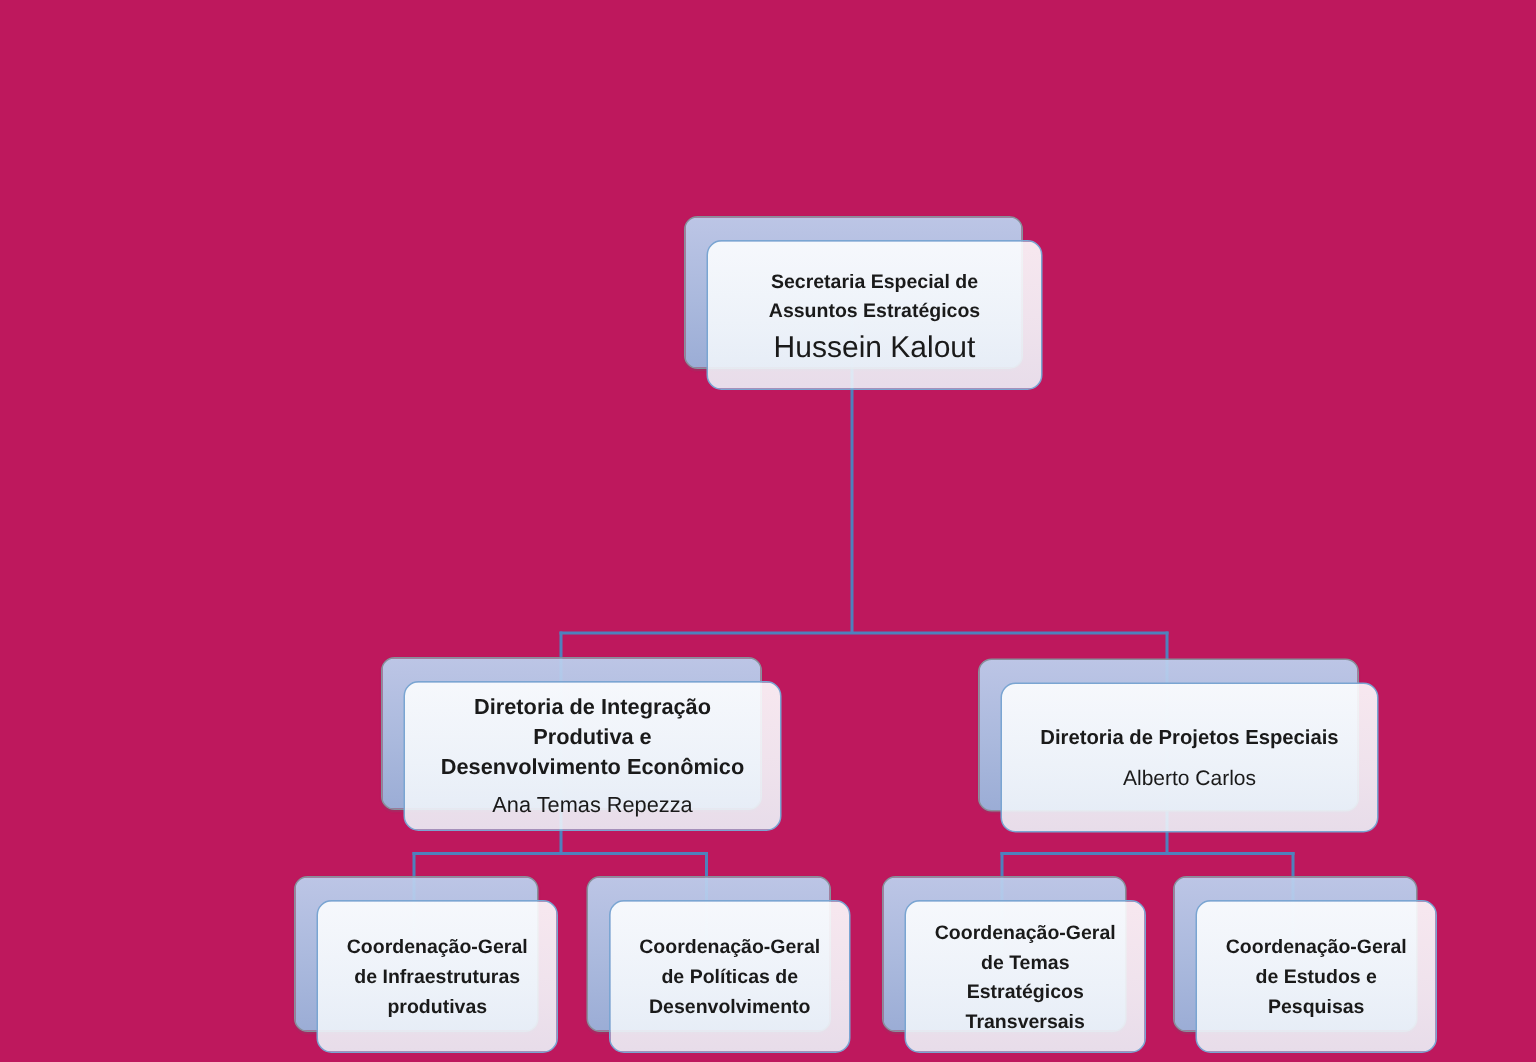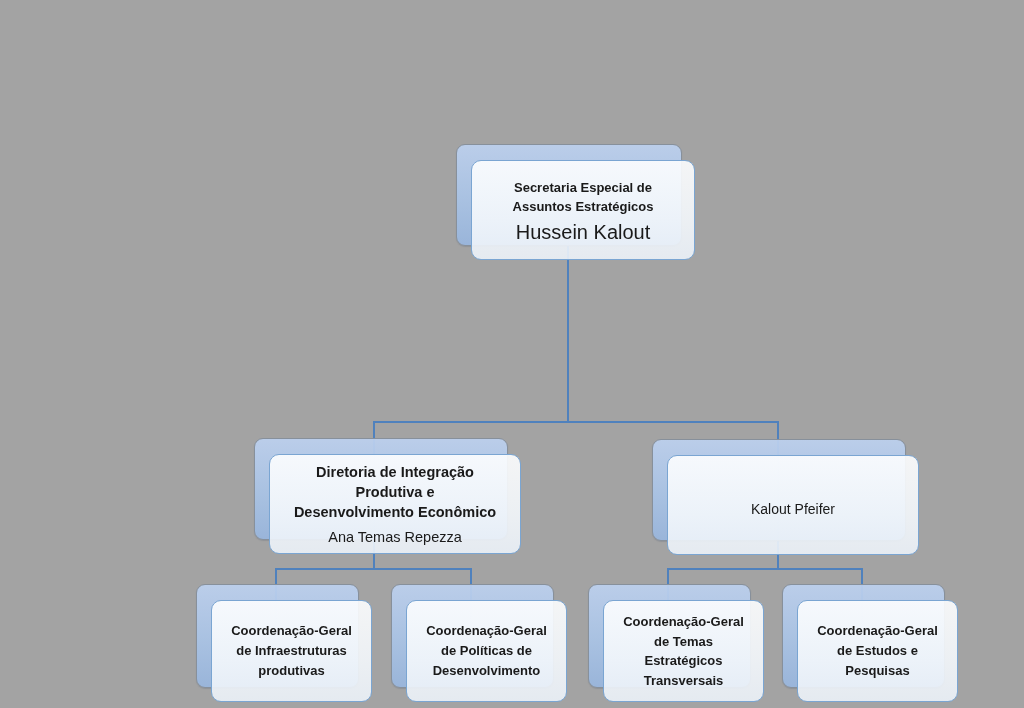--- a/index.html
+++ b/index.html
@@ -1,20 +1,20 @@
 <!DOCTYPE html>
 <html><head>
 <meta charset="utf-8">
 <style>
   html, body { margin: 0; padding: 0; background: #ffffff; }
   .canvas {
     position: relative;
     width: 1024px;
     height: 708px;
-    background: #a3a3a3;
+    background: #be185d;
     overflow: hidden;
     font-family: "Liberation Sans", sans-serif;
     color: #1a1a1a;
   }
 
   
   .conn { position: absolute; background: #4f81bd; z-index: 1; }
   .c1  { left: 567px; top: 205px; width: 2px; height: 217px; }
   .c2  { left: 373px; top: 421px; width: 406px; height: 2px; }
   .c3  { left: 373px; top: 421px; width: 2px; height: 149px; }
@@ -110,21 +110,22 @@
       <div class="node-title">Diretoria de Integração
 Produtiva e
 Desenvolvimento Econômico</div>
       <div class="node-person">Ana Temas Repezza</div>
     </div>
   </div>
 
   <div class="node n4">
     <div class="back"></div>
     <div class="front">
-      <div class="node-person">Kalout Pfeifer</div>
+      <div class="node-title">Diretoria de Projetos Especiais</div>
+      <div class="node-person">Alberto Carlos</div>
     </div>
   </div>
 
   <div class="node n5">
     <div class="back"></div>
     <div class="front">
       <div class="node-title">Coordenação-Geral
 de Infraestruturas
 produtivas</div>
     </div>

